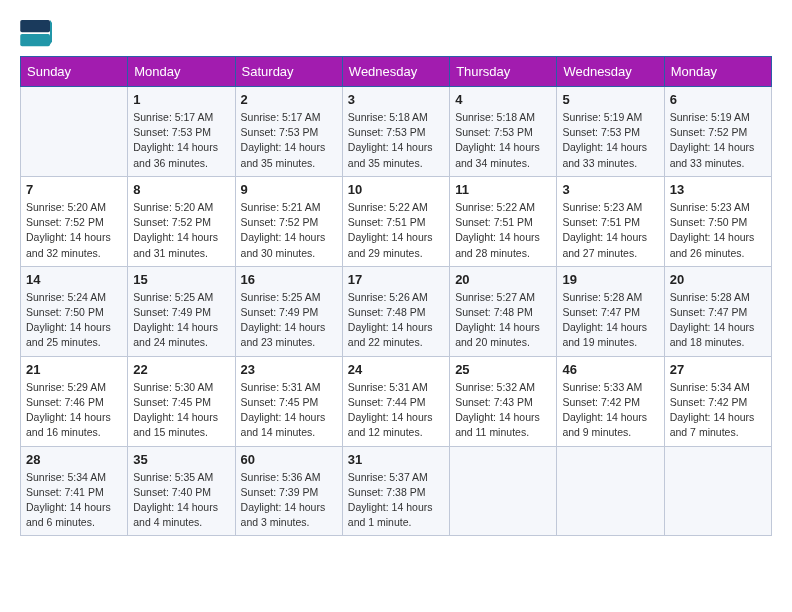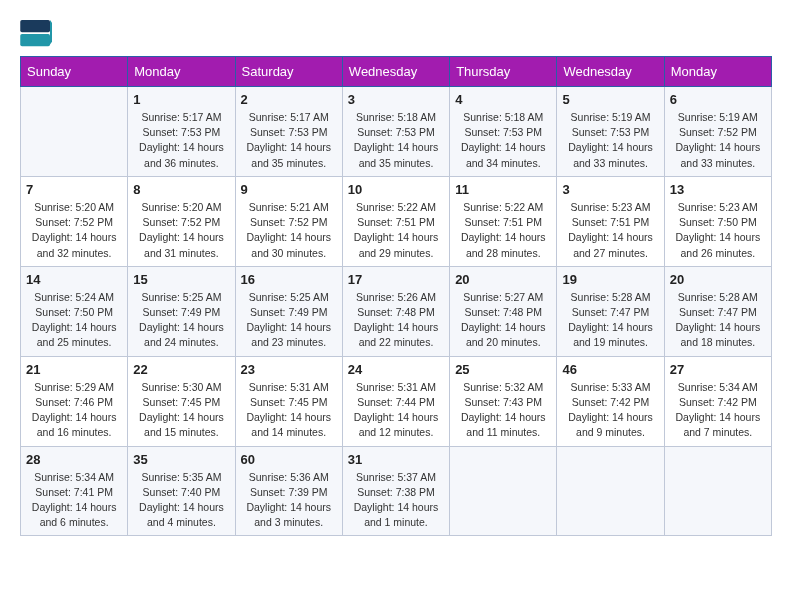--- a/index.html
+++ b/index.html
@@ -76,21 +76,20 @@
       font-weight: bold;
       font-size: 13px;
       color: #222;
       display: block;
       margin-bottom: 3px;
     }
     .day-info {
       color: #333;
       font-size: 10.5px;
       line-height: 1.45;
-      text-align: center;
     }
     .empty-cell {
       background: #f5f7fb;
     }
   </style>
 </head>
 <body>
 
 <div class="header">
   <div class="logo">

